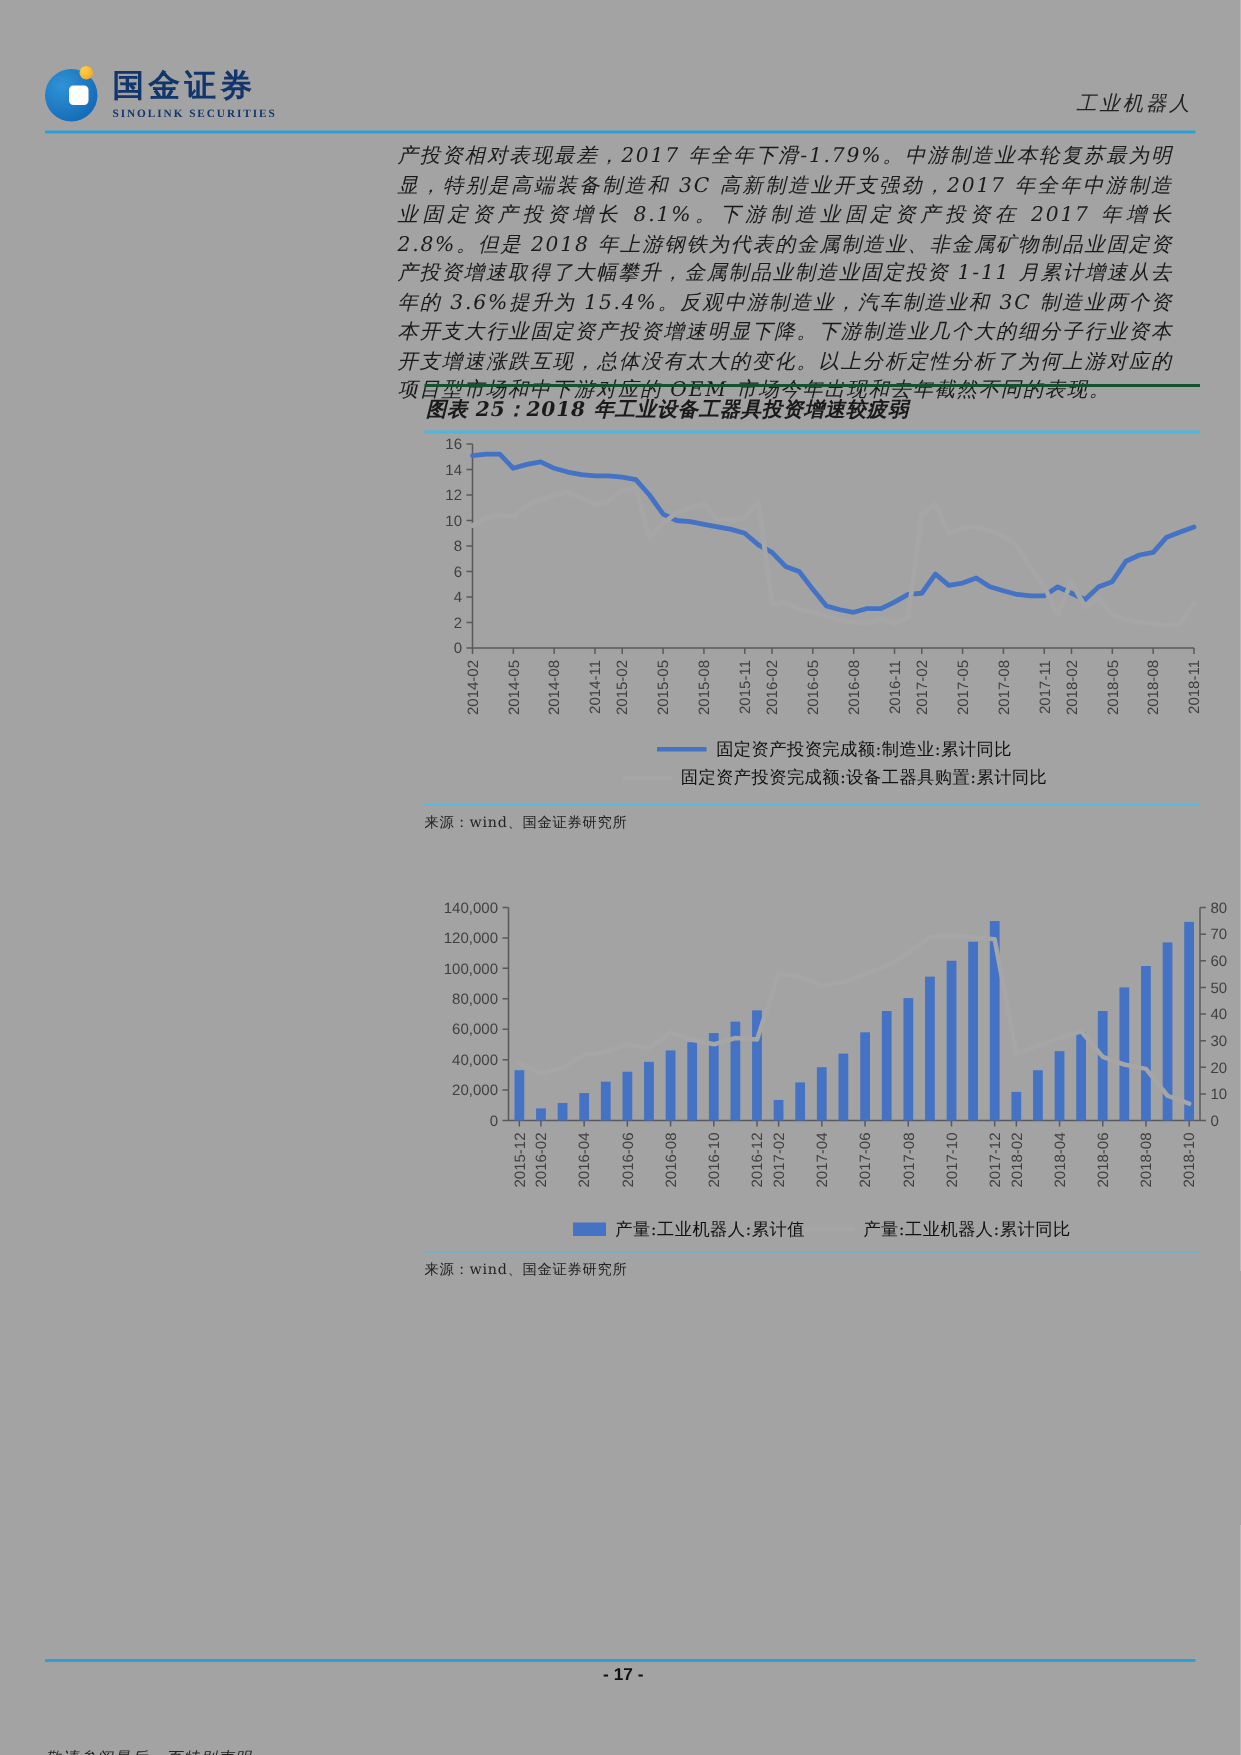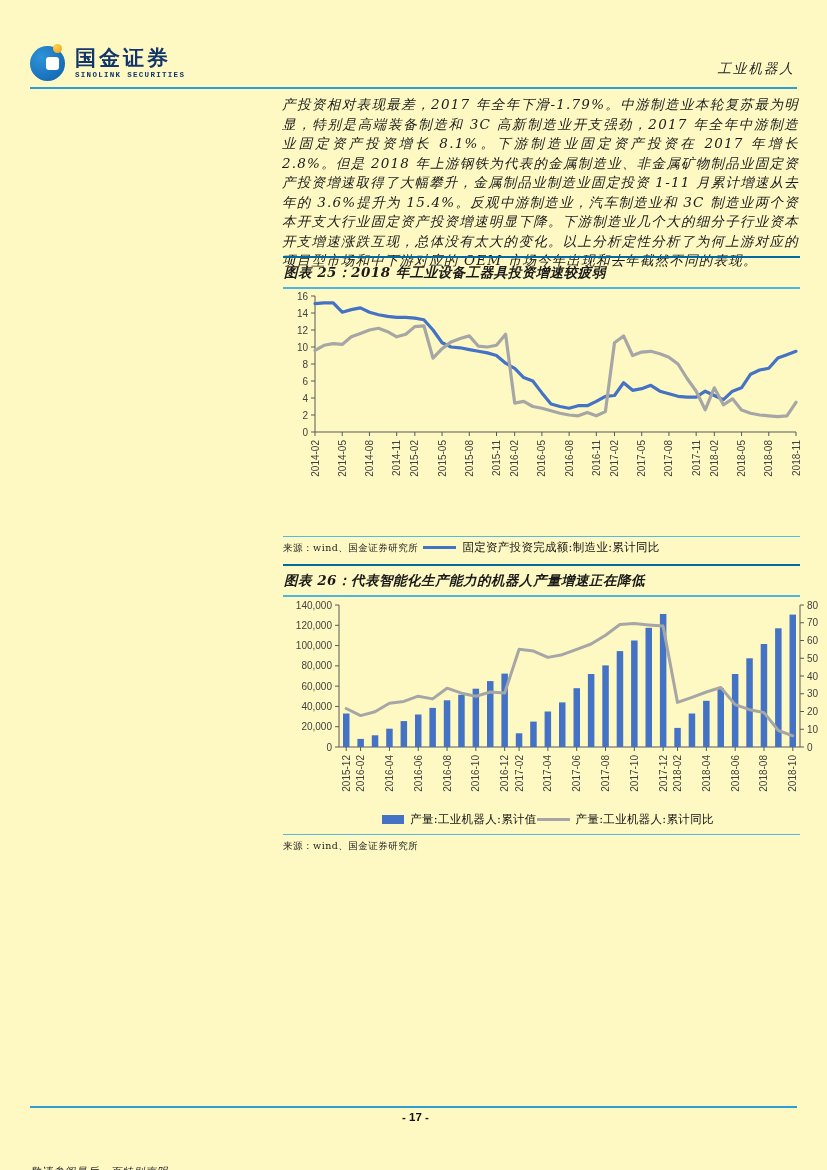--- a/index.html
+++ b/index.html
@@ -1,39 +1,39 @@
 <!DOCTYPE html>
 <html><head>
 <meta charset="utf-8">
 <style>
   html,body{margin:0;padding:0;}
-  #page{position:relative;width:827px;height:1170px;margin:0 auto;background:#fef9c3;overflow:hidden;
+  #page{position:relative;width:827px;height:1170px;margin:0 auto;background:#a3a3a3;overflow:hidden;
         font-family:"DejaVu Serif",serif;color:#1a1a1a;}
   
   #logo{position:absolute;left:30px;top:44px;display:flex;align-items:center;}
   .logo-icon{position:relative;width:38px;height:38px;margin-right:7px;}
   .logo-circle{position:absolute;left:0;top:2px;width:35px;height:35px;border-radius:50%;
         background:radial-gradient(circle at 32% 32%,#2f93d6,#0d5fae);}
   .logo-notch{position:absolute;left:16px;top:13px;width:13px;height:13px;background:#ffffff;border-radius:3px;}
   .logo-ball{position:absolute;left:23px;top:0;width:9px;height:9px;border-radius:50%;
         background:radial-gradient(circle at 35% 30%,#ffd24d,#ef9d1d);}
   .logo-text{display:flex;flex-direction:column;line-height:1;}
   .brand-cn{font-family:"Liberation Sans",sans-serif;font-weight:700;font-size:21px;letter-spacing:3px;color:#12366B;}
-  .brand-en{font-family:Liberation Mono, monospace;font-weight:700;font-size:7.5px;letter-spacing:1.3px;color:#12366B;margin-top:4px;}
+  .brand-en{font-family:Liberation Serif, serif;font-weight:700;font-size:7.5px;letter-spacing:1.3px;color:#12366B;margin-top:4px;}
   #report-type{position:absolute;right:32px;top:60px;font-style:italic;font-size:13.5px;letter-spacing:2px;color:#222;}
   .hrule{position:absolute;left:30px;right:30px;height:2px;background:#2E9FD4;}
   
-  #para{position:absolute;left:282px;top:95px;width:517px;font-size:13.5px;font-style:italic;
+  #para{position:absolute;left:265px;top:95px;width:517px;font-size:13.5px;font-style:italic;
         line-height:19.5px;letter-spacing:1.2px;text-align:justify;}
-  .fig-head{position:absolute;left:283px;width:517px;border-top:2px solid #0369a1;border-bottom:2px solid #4FB4E0;
+  .fig-head{position:absolute;left:283px;width:517px;border-top:2px solid #14532d;border-bottom:2px solid #4FB4E0;
         padding:4px 1px 5px 1px;box-sizing:border-box;}
   .fig-title{font-weight:700;font-style:italic;font-size:13.5px;letter-spacing:0.5px;}
   .chart-box{position:absolute;left:283px;}
   svg text.axlab{font-family:"Liberation Sans",sans-serif;font-size:10px;fill:#3f3f3f;}
-  .legend-col{position:absolute;left:283px;width:517px;display:flex;flex-direction:column;align-items:center;gap:4px;margin-top:48px;}
+  .legend-col{position:absolute;left:298px;width:517px;display:flex;flex-direction:column;align-items:center;gap:4px;}
   .legend-row{display:flex;align-items:center;}
   .legend-line{width:33px;height:3.2px;margin-right:6px;}
   .legend-rect{width:22px;height:9px;margin-right:6px;}
   .legend-label{font-size:11.5px;letter-spacing:0.3px;color:#111;}
   .legend2{position:absolute;left:283px;width:530px;display:flex;justify-content:center;}
   .src-block{position:absolute;left:283px;width:517px;border-top:1.5px solid #55B9E3;padding-top:5px;
         font-size:9.5px;letter-spacing:0.5px;color:#222;}
   
   #page-num{position:absolute;left:2px;top:1111px;width:100%;text-align:center;
         font-family:"Liberation Sans",sans-serif;font-size:11.5px;color:#111;font-weight:bold;}
@@ -127,26 +127,27 @@
         <text class="axlab" x="516.5" y="152" transform="rotate(-90 516.5 152)" text-anchor="end">2018-11</text>
         <polyline points="32.0,15.7 41.1,14.8 50.2,14.8 59.2,24.2 68.3,21.6 77.4,19.9 86.5,24.2 95.5,26.7 104.6,28.4 113.7,29.3 122.8,29.3 131.8,30.1 140.9,31.8 150.0,42.0 159.1,54.8 168.1,59.0 177.2,59.8 186.3,61.6 195.4,63.3 204.4,64.9 213.5,67.5 222.6,75.2 231.7,80.3 240.7,89.6 249.8,93.0 258.9,104.9 268.0,116.0 277.0,118.5 286.1,120.2 295.2,117.7 304.3,117.7 313.3,113.4 322.4,108.3 331.5,107.5 340.6,94.7 349.6,102.3 358.7,100.7 367.8,97.3 376.9,103.2 385.9,105.8 395.0,108.3 404.1,109.2 413.2,109.2 422.2,103.2 431.3,107.5 440.4,111.7 449.5,103.2 458.5,99.8 467.6,86.2 476.7,82.0 485.8,80.3 494.8,70.1 503.9,66.7 513.0,63.3" fill="none" stroke="#4472C4" stroke-width="3.2" stroke-linejoin="round" stroke-linecap="round"></polyline>
         <polyline points="32.0,62.4 41.1,57.3 50.2,55.6 59.2,56.4 68.3,48.8 77.4,45.4 86.5,42.0 95.5,40.3 104.6,43.7 113.7,48.8 122.8,46.3 131.8,38.6 140.9,37.8 150.0,70.1 159.1,60.7 168.1,53.9 177.2,50.5 186.3,47.9 195.4,58.2 204.4,59.0 213.5,57.3 222.6,46.3 231.7,115.1 240.7,113.4 249.8,118.5 258.9,120.2 268.0,122.8 277.0,125.3 286.1,127.0 295.2,127.8 304.3,124.5 313.3,127.8 322.4,123.6 331.5,54.8 340.6,47.9 349.6,67.5 358.7,64.1 367.8,63.3 376.9,65.8 385.9,69.2 395.0,76.0 404.1,90.5 413.2,103.2 422.2,121.9 431.3,99.8 440.4,116.8 449.5,110.8 458.5,121.9 467.6,125.3 476.7,127.0 485.8,127.8 494.8,128.7 503.9,127.8 513.0,114.3" fill="none" stroke="#A6A6A6" stroke-width="3.2" stroke-linejoin="round" stroke-linecap="round"></polyline>
       </svg>
   </div>
   <div class="legend-col" style="top:492px;">
     <div class="legend-row">
       <span class="legend-line" style="background:#4472C4;"></span>
       <span class="legend-label">固定资产投资完成额:制造业:累计同比</span>
     </div>
+    <div class="legend-row">
+      <span class="legend-line" style="background:#A6A6A6;"></span>
+      <span class="legend-label">固定资产投资完成额:设备工器具购置:累计同比</span>
+    </div>
   </div>
   <div class="src-block" style="top:536px;">来源：wind、国金证券研究所</div>
 
-  <div class="fig-head" style="top:564px;">
-    <span class="fig-title">图表 26：代表智能化生产能力的机器人产量增速正在降低</span>
-  </div>
   <div class="chart-box" style="top:594px;">
     <svg id="chart2-svg" width="540" height="210">
         <line x1="56" y1="11" x2="56" y2="153" stroke="#595959" stroke-width="1"></line>
         <line x1="52" y1="153" x2="56" y2="153" stroke="#595959" stroke-width="1"></line>
         <text class="axlab" x="49" y="156.5" text-anchor="end">0</text>
         <line x1="52" y1="132.71428571428572" x2="56" y2="132.71428571428572" stroke="#595959" stroke-width="1"></line>
         <text class="axlab" x="49" y="136.21428571428572" text-anchor="end">20,000</text>
         <line x1="52" y1="112.42857142857143" x2="56" y2="112.42857142857143" stroke="#595959" stroke-width="1"></line>
         <text class="axlab" x="49" y="115.92857142857143" text-anchor="end">40,000</text>
         <line x1="52" y1="92.14285714285714" x2="56" y2="92.14285714285714" stroke="#595959" stroke-width="1"></line>

